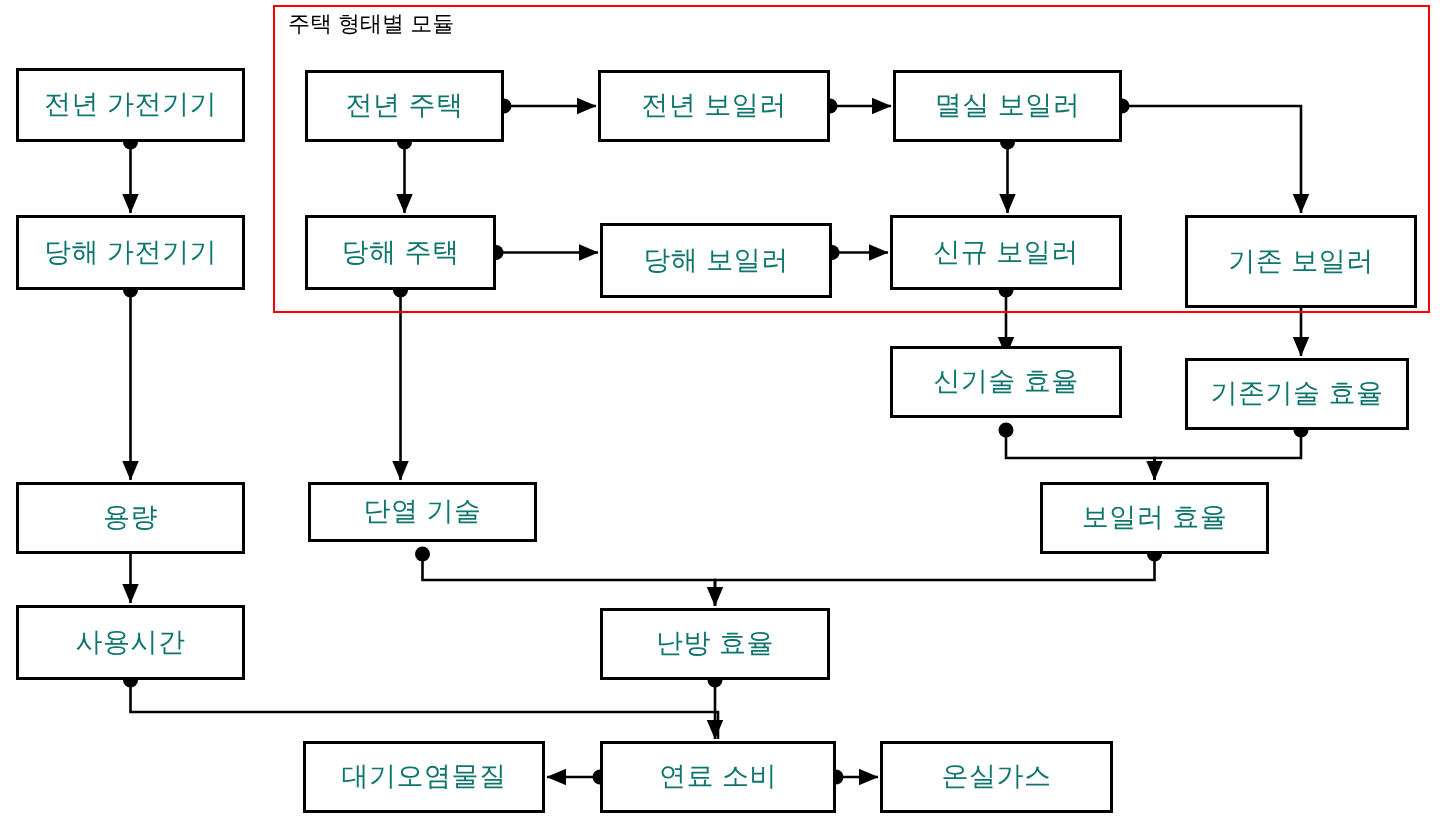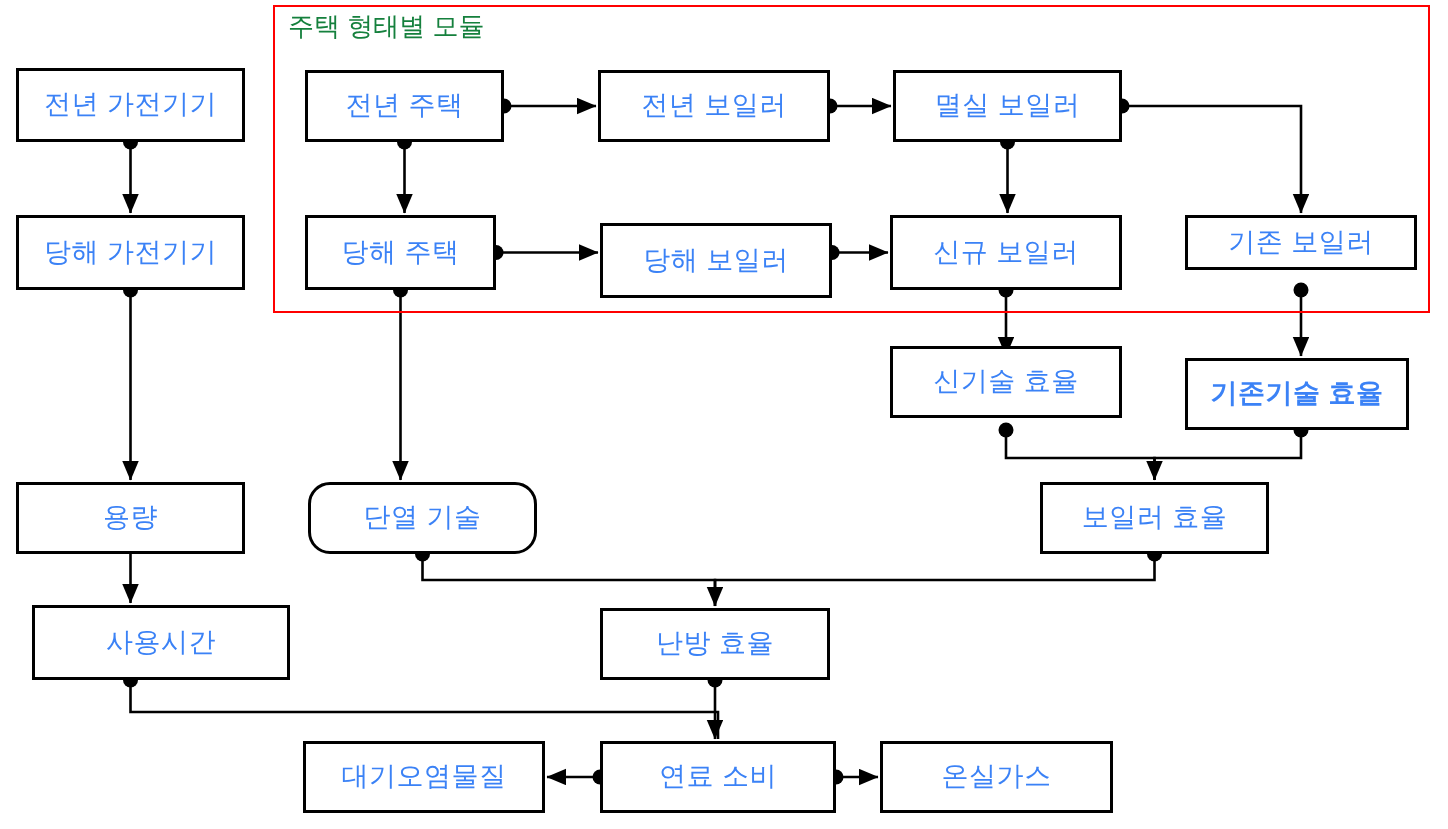--- a/index.html
+++ b/index.html
@@ -20,38 +20,38 @@
   }
   .node{
     position:absolute;
     box-sizing:border-box;
     border:3px solid #000000;
     background:#ffffff;
     display:flex;
     align-items:center;
     justify-content:center;
     text-align:center;
-    color:#3b82f6;
+    color:#0f766e;
     font-size:27px;
     line-height:1.1;
     letter-spacing:0.5px;
     white-space:nowrap;
     z-index:5;
   }
   .group-box{
     position:absolute;
     box-sizing:border-box;
     border:2px solid #ff0000;
     background:transparent;
     z-index:1;
   }
   .group-title{
     position:absolute;
-    color:#15803d;
-    font-size:26px;
+    color:#000000;
+    font-size:22px;
     line-height:1;
     white-space:nowrap;
     z-index:6;
   }
 </style>
 </head>
 <body>
 
 <div id="canvas">
 
@@ -113,51 +113,51 @@
 
 <div class="node" style="left: 16px; top: 68px; width: 229px; height: 74px; border-color: rgb(0, 0, 0); background: rgb(255, 255, 255);">
       <span>전년 가전기기</span>
     </div>
     <div class="node" style="left: 16px; top: 215px; width: 229px; height: 75px; border-color: rgb(0, 0, 0); background: rgb(255, 255, 255);">
       <span>당해 가전기기</span>
     </div>
     <div class="node" style="left: 16px; top: 482px; width: 229px; height: 72px; border-color: rgb(0, 0, 0); background: rgb(255, 255, 255);">
       <span>용량</span>
     </div>
-    <div class="node" style="left: 16px; top: 605px; width: 258px; height: 75px; border-color: rgb(0, 0, 0); background: rgb(255, 255, 255); margin-left: 16px;">
+    <div class="node" style="left: 16px; top: 605px; width: 229px; height: 75px; border-color: rgb(0, 0, 0); background: rgb(255, 255, 255);">
       <span>사용시간</span>
     </div>
     <div class="node" style="left: 305px; top: 70px; width: 199px; height: 72px; border-color: rgb(0, 0, 0); background: rgb(255, 255, 255); text-align: center;">
       <span>전년 주택</span>
     </div>
     <div class="node" style="left: 305px; top: 215px; width: 191px; height: 75px; border-color: rgb(0, 0, 0); background: rgb(255, 255, 255);">
       <span>당해 주택</span>
     </div>
-    <div class="node" style="left: 308px; top: 482px; width: 229px; height: 72px; border-color: rgb(0, 0, 0); background: rgb(255, 255, 255); border-radius: 22px;">
+    <div class="node" style="left: 308px; top: 482px; width: 229px; height: 60px; border-color: rgb(0, 0, 0); background: rgb(255, 255, 255);">
       <span>단열 기술</span>
     </div>
     <div class="node" style="left: 598px; top: 70px; width: 232px; height: 72px; border-color: rgb(0, 0, 0); background: rgb(255, 255, 255);">
       <span>전년 보일러</span>
     </div>
     <div class="node" style="left: 600px; top: 215px; width: 232px; height: 75px; border-color: rgb(0, 0, 0); background: rgb(255, 255, 255); margin-top: 8px;">
       <span>당해 보일러</span>
     </div>
     <div class="node" style="left: 893px; top: 70px; width: 229px; height: 72px; border-color: rgb(0, 0, 0); background: rgb(255, 255, 255);">
       <span>멸실 보일러</span>
     </div>
     <div class="node" style="left: 890px; top: 215px; width: 232px; height: 75px; border-color: rgb(0, 0, 0); background: rgb(255, 255, 255);">
       <span>신규 보일러</span>
     </div>
-    <div class="node" style="left: 1185px; top: 215px; width: 232px; height: 55px; border-color: rgb(0, 0, 0); background: rgb(255, 255, 255);">
+    <div class="node" style="left: 1185px; top: 215px; width: 232px; height: 93px; border-color: rgb(0, 0, 0); background: rgb(255, 255, 255);">
       <span>기존 보일러</span>
     </div>
     <div class="node" style="left: 890px; top: 346px; width: 232px; height: 72px; border-color: rgb(0, 0, 0); background: rgb(255, 255, 255);">
       <span>신기술 효율</span>
     </div>
-    <div class="node" style="left: 1185px; top: 358px; width: 224px; height: 72px; border-color: rgb(0, 0, 0); background: rgb(255, 255, 255); font-weight: bold;">
+    <div class="node" style="left: 1185px; top: 358px; width: 224px; height: 72px; border-color: rgb(0, 0, 0); background: rgb(255, 255, 255);">
       <span>기존기술 효율</span>
     </div>
     <div class="node" style="left: 1040px; top: 482px; width: 229px; height: 72px; border-color: rgb(0, 0, 0); background: rgb(255, 255, 255);">
       <span>보일러 효율</span>
     </div>
     <div class="node" style="left: 303px; top: 741px; width: 242px; height: 72px; border-color: rgb(0, 0, 0); background: rgb(255, 255, 255);">
       <span>대기오염물질</span>
     </div>
     <div class="node" style="left: 600px; top: 608px; width: 230px; height: 72px; border-color: rgb(0, 0, 0); background: rgb(255, 255, 255);">
       <span>난방 효율</span>

